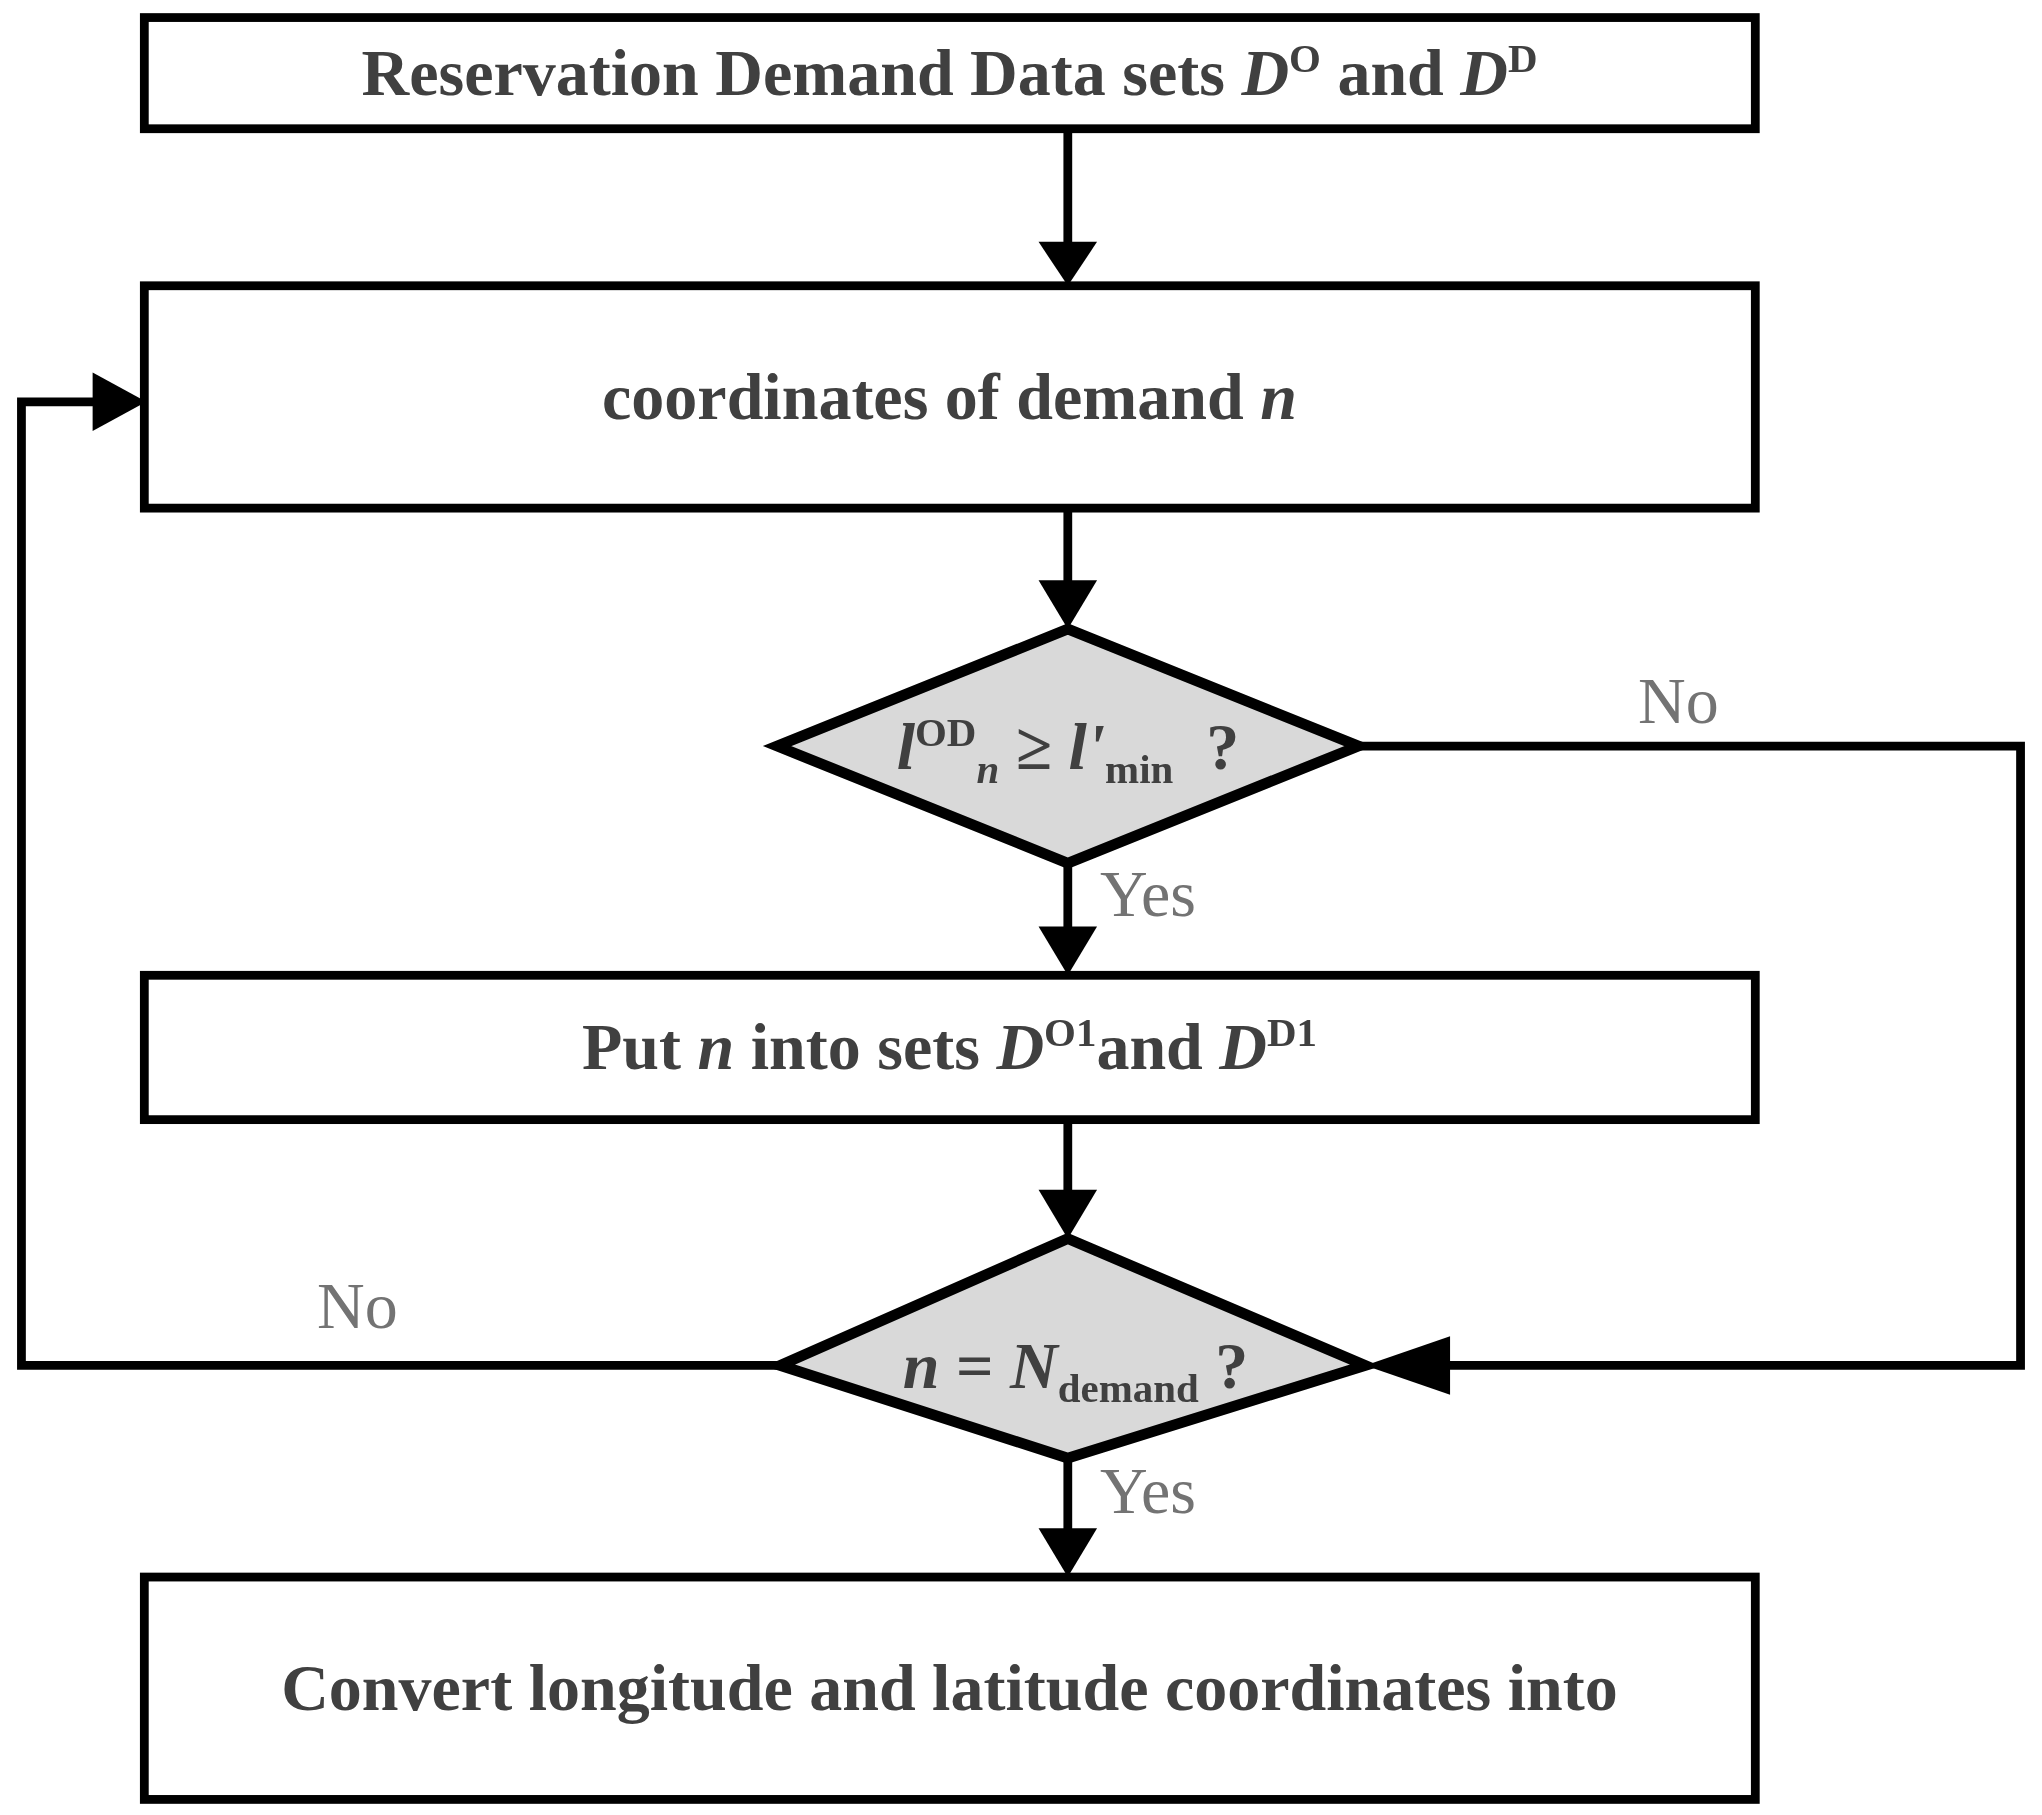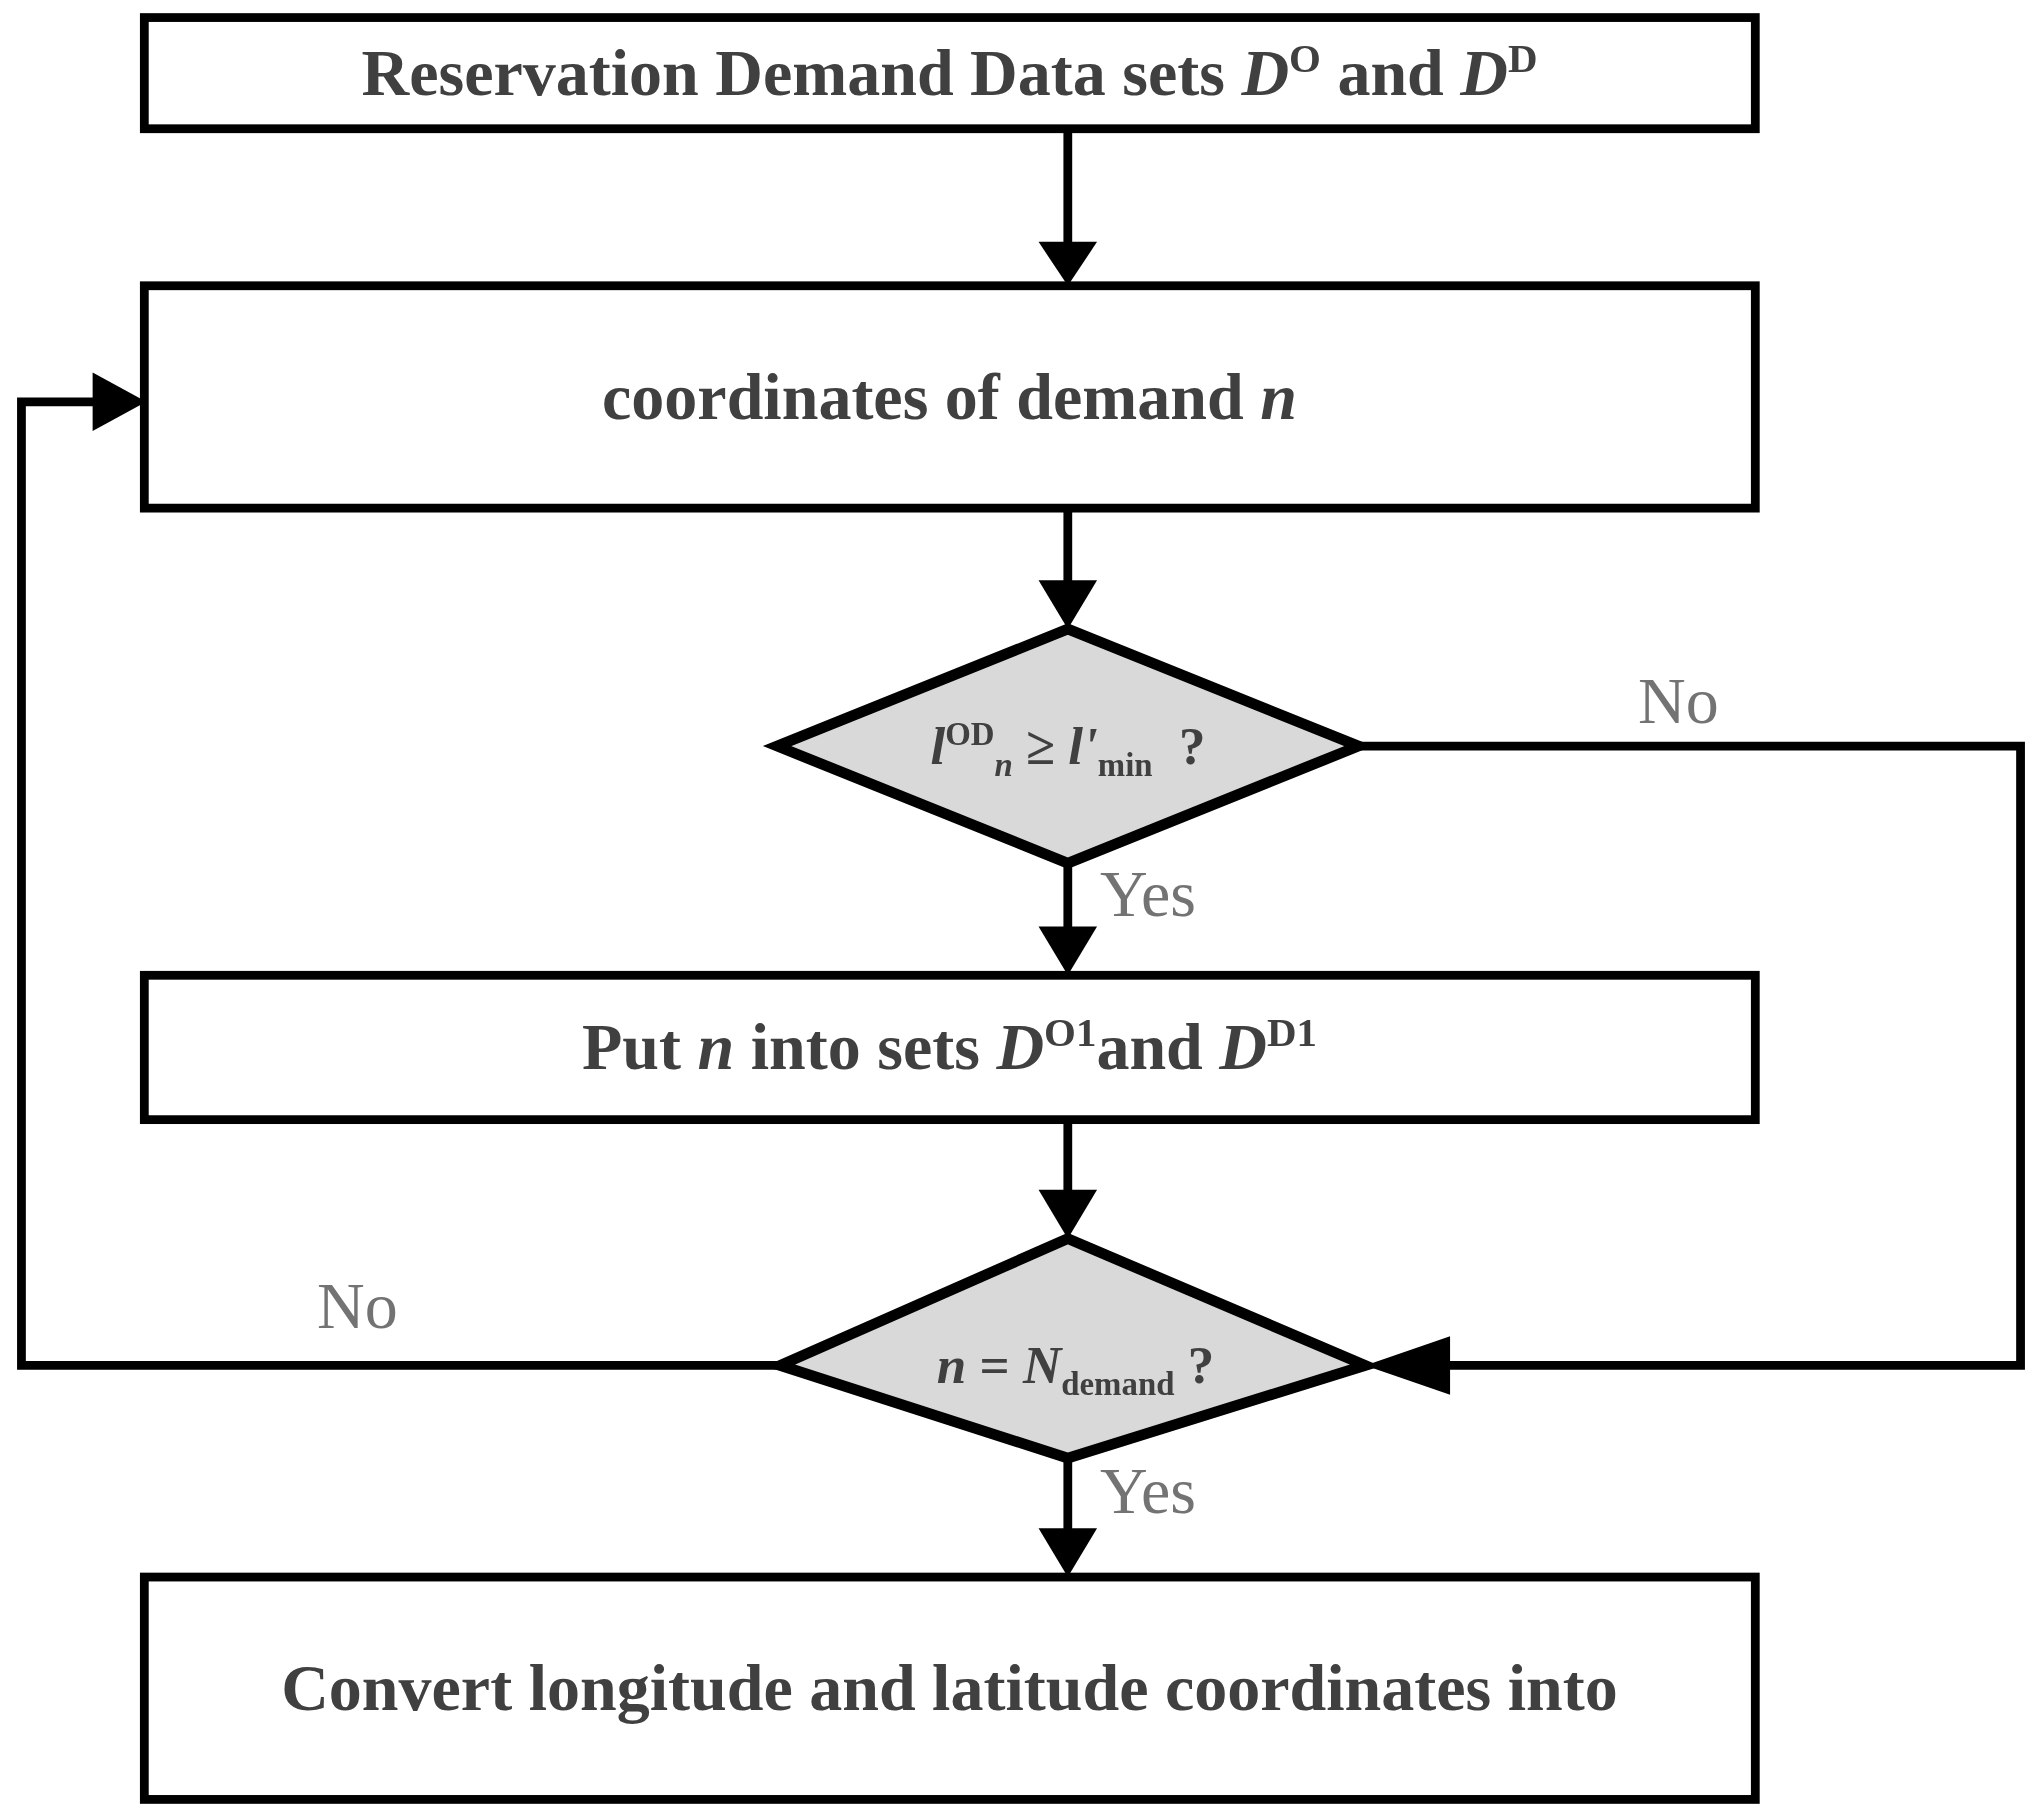--- a/index.html
+++ b/index.html
@@ -29,21 +29,21 @@
     display: flex;
     align-items: center;
     justify-content: center;
     text-align: center;
     color: #404040;
     line-height: 1.12;
     white-space: nowrap;
     font-weight: bold;
   }
   .proc-label { font-size: 66px; }
-  .dec-label  { font-size: 53px; }
+  .dec-label  { font-size: 66px; }
   .edge-label {
     position: absolute;
     font-size: 66px;
     color: #737373;
     white-space: nowrap;
   }
   .it { font-style: italic; }
   sup, sub {
     font-size: 0.62em;
     line-height: 0;

